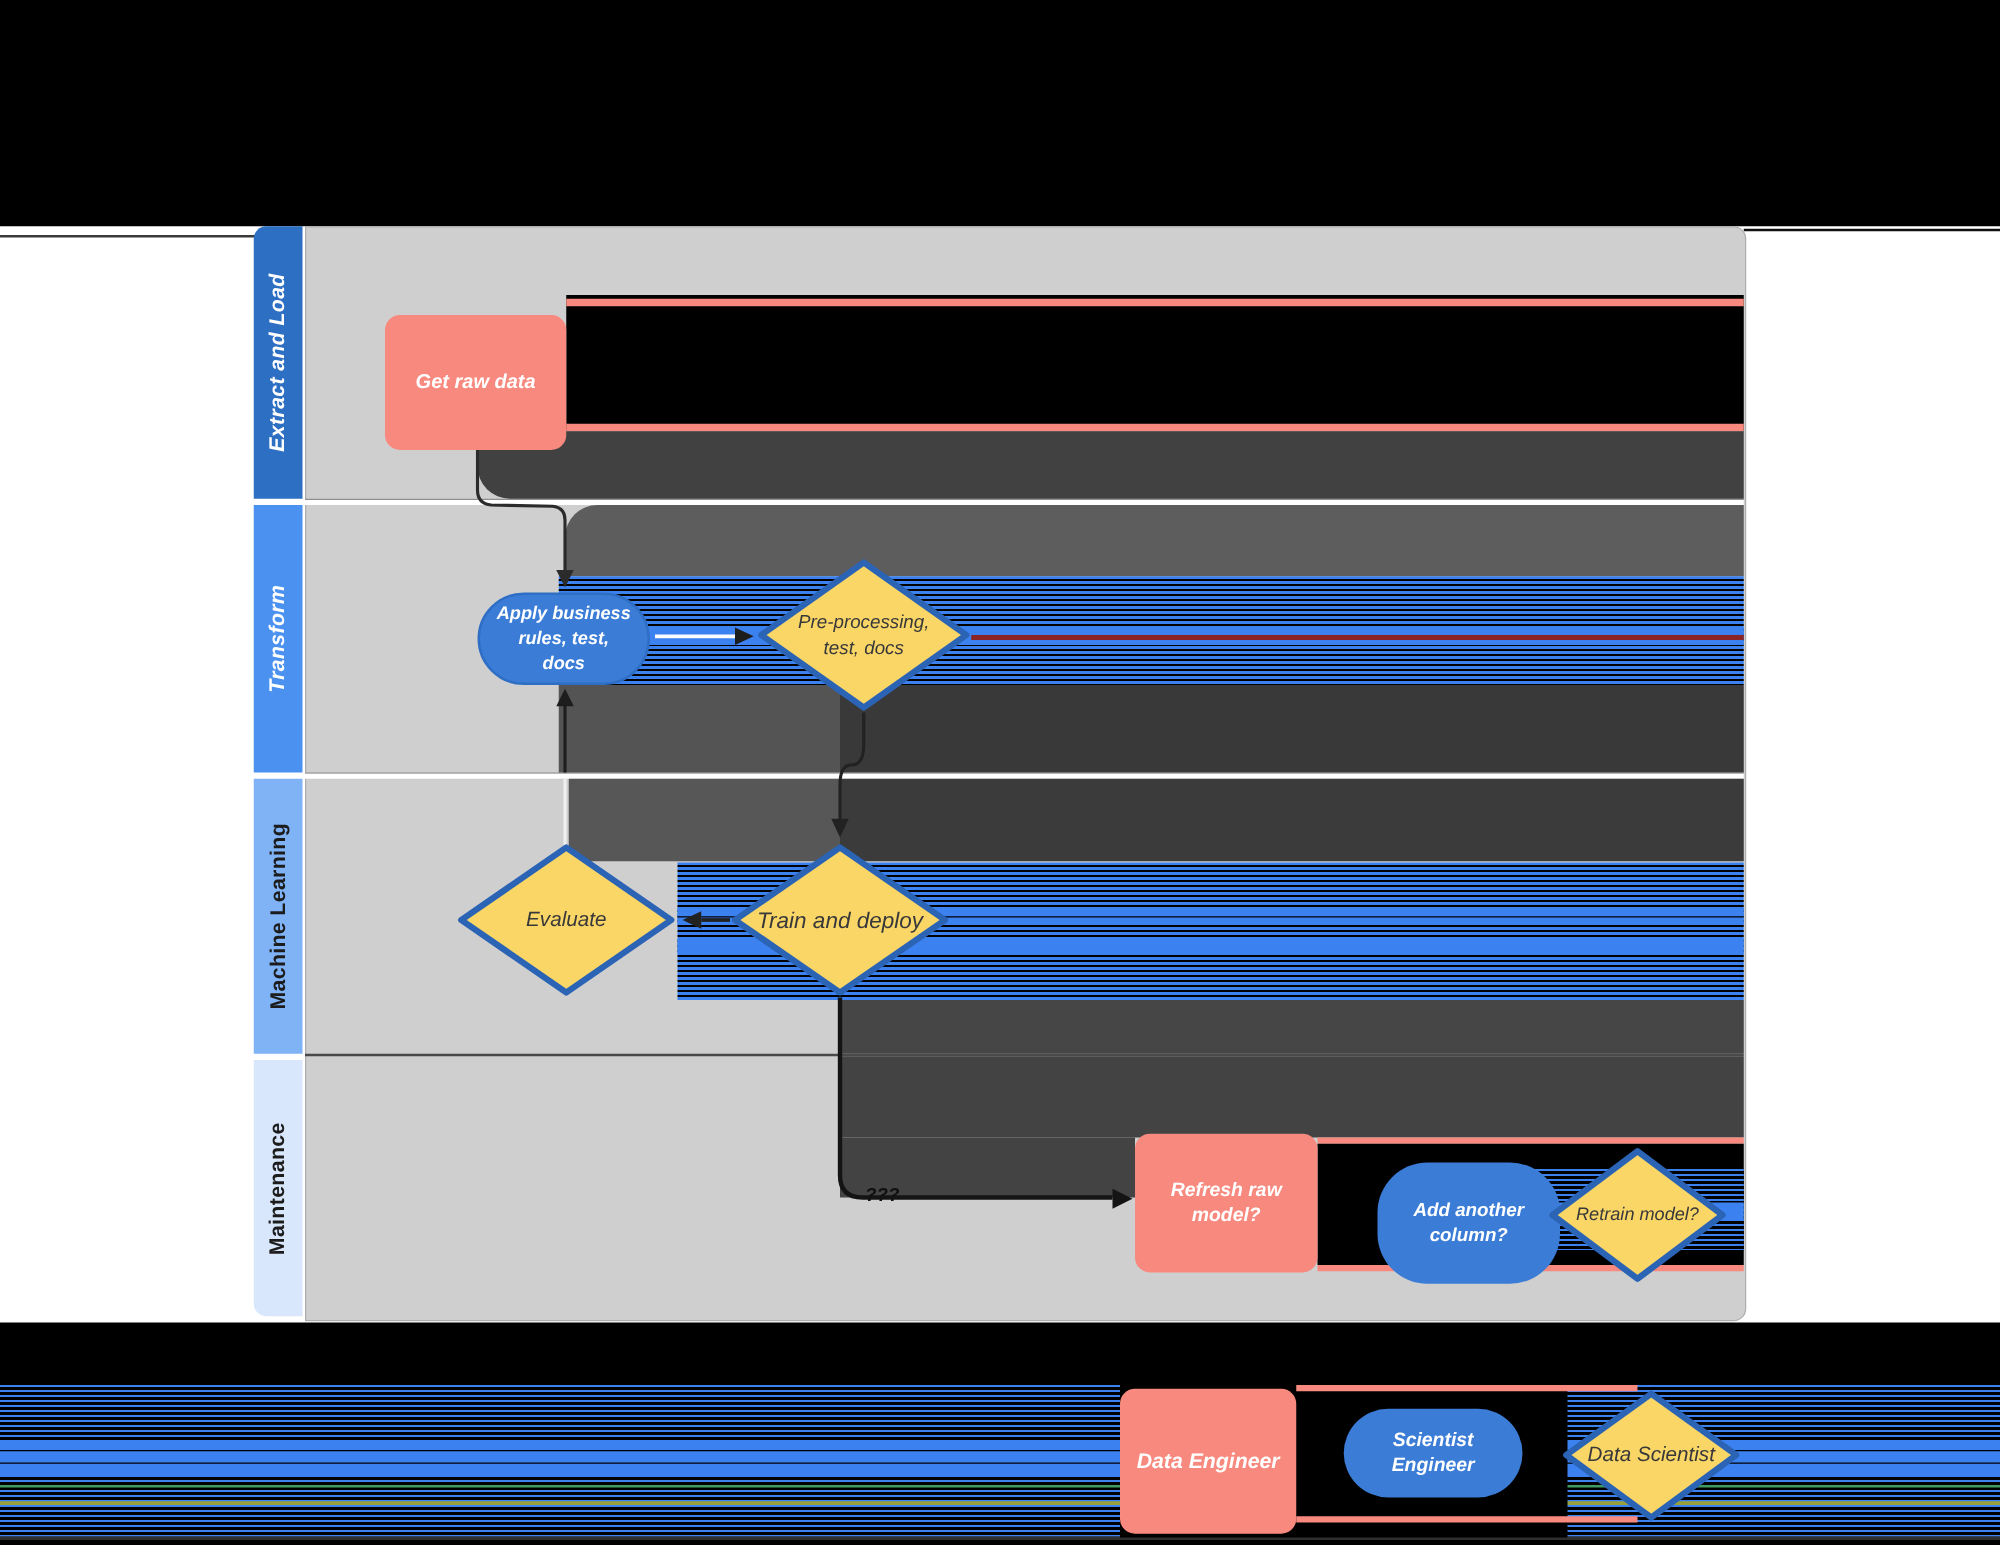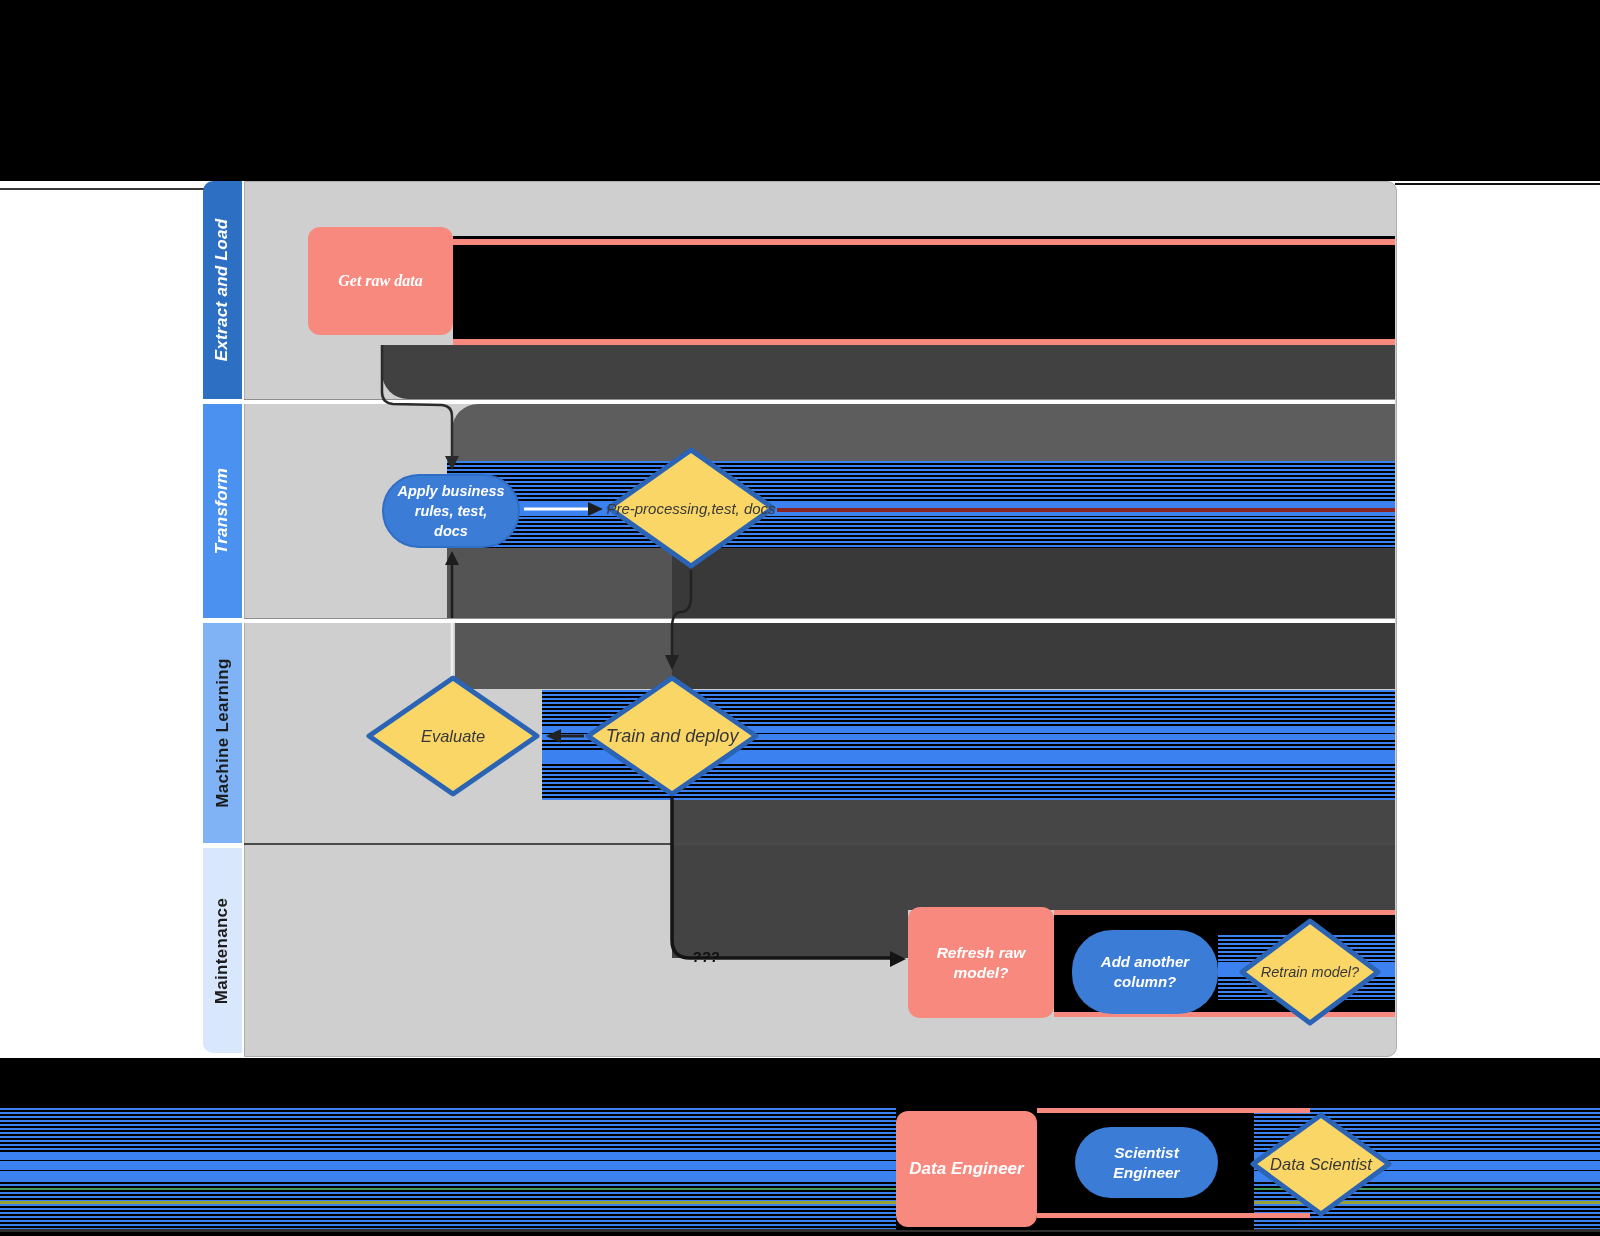--- a/index.html
+++ b/index.html
@@ -8,21 +8,21 @@
   .abs{position:absolute;}
   .stripes{background:repeating-linear-gradient(180deg,var(--stripe-blue) 0 2px,#000 2px 4px);}
   .solidblue{background:var(--stripe-blue);}
   .lane-body{background:var(--lane-gray);border:1px solid #aeaeae;border-radius:0 10px 10px 0;}
   .hdr{display:flex;align-items:center;justify-content:center;}
   .hdr span{transform:rotate(-90deg);white-space:nowrap;font-size:17px;font-weight:bold;letter-spacing:.3px;}
   .hdr-light span{color:#1c1c1c;}
   .hdr-dark span{color:#fff;font-style:italic;}
   .node{display:flex;flex-direction:column;align-items:center;justify-content:center;text-align:center;}
   .node .t{color:#fff;font-style:italic;font-weight:bold;font-size:15.5px;line-height:20px;}
-  .dtext{position:absolute;left:0;top:0;width:100%;height:100%;display:flex;flex-direction:row;
+  .dtext{position:absolute;left:0;top:0;width:100%;height:100%;display:flex;flex-direction:column;
          align-items:center;justify-content:center;text-align:center;color:#38383a;font-style:italic;
          font-size:15px;line-height:21px;}
   .diamond{stroke-linejoin:round;}
   .diamond polygon{fill:var(--yellow);stroke:var(--diamond-border);stroke-width:5;stroke-linejoin:round;}
   .qqq{font-size:15px;font-weight:bold;font-style:italic;color:#101010;}
 </style>
 </head>
 <body>
 
 <div class="canvas">
@@ -101,21 +101,21 @@
     <path d="M524,509 H588" fill="none" stroke="#ffffff" stroke-width="3"></path>
     <polygon points="588,502 588,516 603,509" fill="#1d1d1d"></polygon>
     <path d="M691,570 V596 Q691,612 681,612 Q672,612 672,628 V656" fill="none" stroke="#222222" stroke-width="2.5"></path>
     <polygon points="665,655 679,655 672,670" fill="#222222"></polygon>
     <path d="M584,736 H561" fill="none" stroke="#222222" stroke-width="3"></path>
     <polygon points="561,729 561,743 546,736" fill="#222222"></polygon>
     <path d="M672,798 V940 Q672,958 690,958 H890" fill="none" stroke="#141414" stroke-width="3.5"></path>
     <polygon points="890,951 890,967 906,959" fill="#141414"></polygon>
   </svg>
 
-  <div class="abs node" style="left:308px;top:227px;width:145px;height:108px;background:var(--salmon);border-radius:12px;font-family:Liberation Serif, serif;">
+  <div class="abs node" style="left:308px;top:252px;width:145px;height:108px;background:var(--salmon);border-radius:12px;">
     <div class="t" style="font-size:16px;">Get raw data</div>
   </div>
 
   <div class="abs node" style="left:382px;top:474px;width:138px;height:74px;background:var(--node-blue);border:2px solid var(--node-blue-border);border-radius:40px;box-sizing:border-box;">
     <div class="t" style="font-size:14.5px;line-height:20px;">Apply business</div>
     <div class="t" style="font-size:14.5px;line-height:20px;">rules, test,</div>
     <div class="t" style="font-size:14.5px;line-height:20px;">docs</div>
   </div>
 
   <div class="abs" style="left:605px;top:446px;width:172px;height:124px;">
@@ -144,21 +144,21 @@
     <div class="dtext" style="font-size:18px;">
       <div>Train and deploy</div>
     </div>
   </div>
 
   <div class="abs node" style="left:908px;top:907px;width:146px;height:111px;background:var(--salmon);border-radius:12px;">
     <div class="t">Refresh raw</div>
     <div class="t">model?</div>
   </div>
 
-  <div class="abs node" style="left:1072px;top:930px;width:146px;height:84px;background:var(--node-blue);border-radius:40px;">
+  <div class="abs node" style="left:1102px;top:930px;width:146px;height:97px;background:var(--node-blue);border-radius:40px;">
     <div class="t" style="font-size:15px;">Add another</div>
     <div class="t" style="font-size:15px;">column?</div>
   </div>
 
   <div class="abs" style="left:1238px;top:918px;width:144px;height:108px;">
     <svg class="diamond" width="144" height="108" viewBox="0 0 144 108">
         <polygon points="72,3 140,54 72,105 4,54"></polygon>
       </svg>
     <div class="dtext" style="font-size:14.5px;">
       <div>Retrain model?</div>

